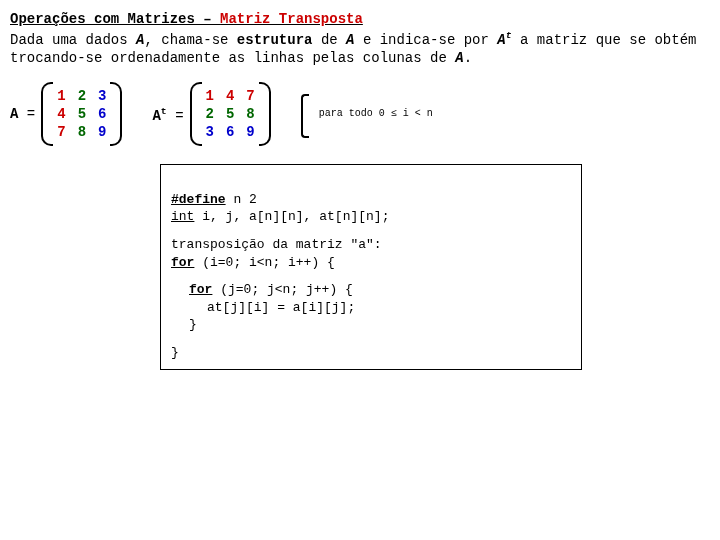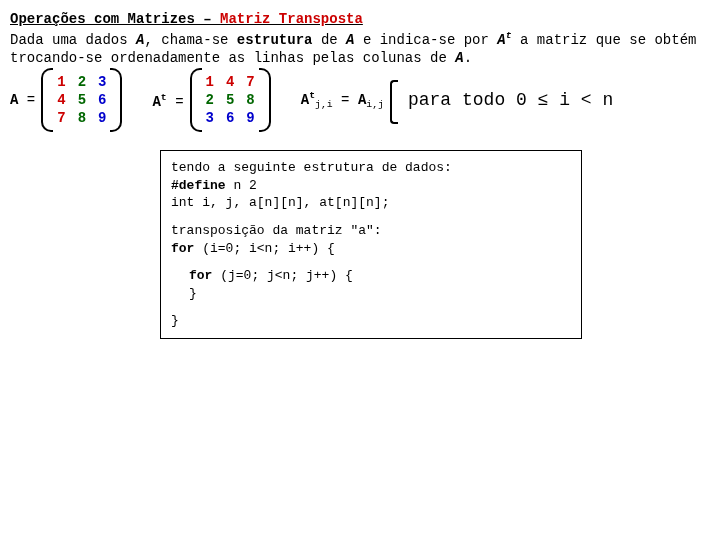--- a/index.html
+++ b/index.html
@@ -11,21 +11,21 @@
     height: 540px;
     box-sizing: border-box;
     background: #fff;
     color: #000;
   }
   .title {
     text-decoration: underline;
     font-weight: bold;
   }
   .title .red { color: #c00; }
-  .intro { line-height: 1.35; }
+  .intro { margin-bottom: 14px; line-height: 1.35; }
   .row {
     display: flex;
     align-items: center;
     gap: 6px;
     margin-bottom: 18px;
   }
   .lbl { font-weight: bold; }
   .eq  { font-family: "Courier New", monospace; }
   .sup { font-size: 0.7em; vertical-align: super; }
   .sub { font-size: 0.7em; vertical-align: sub; }
@@ -65,31 +65,31 @@
     height: 40px;
     width: 6px;
     margin-right: 4px;
     position: relative;
     top: 2px;
   }
   .cond {
     display: inline-flex;
     flex-direction: column;
     line-height: 1.25;
-    font-size: 18px;
+    font-size: 10px;
   }
   .codebox {
     margin-left: 150px;
     border: 1px solid #000;
     width: 400px;
     padding: 8px 10px;
     line-height: 1.35;
     font-size: 13px;
   }
-  .ul { }
+  .ul { text-decoration: underline; }
   .b  { font-weight: bold; }
   .bi { font-weight: bold; font-style: italic; }
   .codebox .ind1 { padding-left: 18px; display: block; }
   .codebox .ind2 { padding-left: 36px; display: block; }
   .gap { display: block; height: 10px; }
 </style>
 </head>
 <body>
 
 <div class="intro">
@@ -138,35 +138,33 @@
       <span class="c2">8</span>
       <span class="c3">3</span>
       <span class="c3">6</span>
       <span class="c3">9</span>
     </span>
     <span class="paren right"></span>
   </span>
 
   <span style="width:18px"></span>
 
-  <span>
-    <span class="lbl">A</span><span class="lbl sup">t</span><span class="sub">j,i</span><span> = </span><span class="lbl">A</span><span class="sub">i,j</span>
-  </span>
 
   <span class="brace"></span>
   <span class="cond">
     <span><span>para todo 0 </span><span>≤</span><span> i &lt; n</span></span>
   </span>
 </div>
 
 <div class="codebox">
-  <span>tendo a seguinte estrutura de dados:</span><br>
+  <br>
   <span><span class="b ul">#define</span><span> n 2</span></span><br>
   <span><span class="ul">int</span><span> i, j, a[n][n], at[n][n];</span></span>
   <span class="gap"></span>
   <span>transposição da matriz "a":</span><br>
   <span><span class="b ul">for</span><span> (i=0; i&lt;n; i++) {</span></span>
   <span class="gap"></span>
   <span class="ind1"><span class="b ul">for</span><span> (j=0; j&lt;n; j++) {</span></span>
+  <span class="ind2">at[j][i] = a[i][j];</span>
   <span class="ind1">}</span>
   <span class="gap"></span>
   <span>}</span>
 </div>
 
 </body></html>

